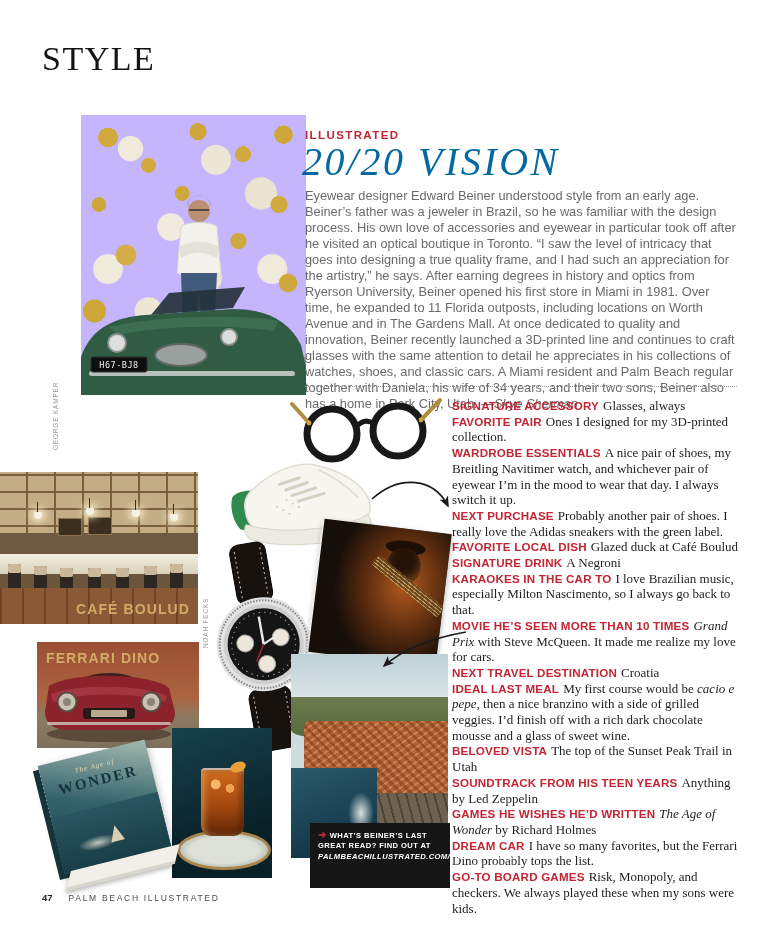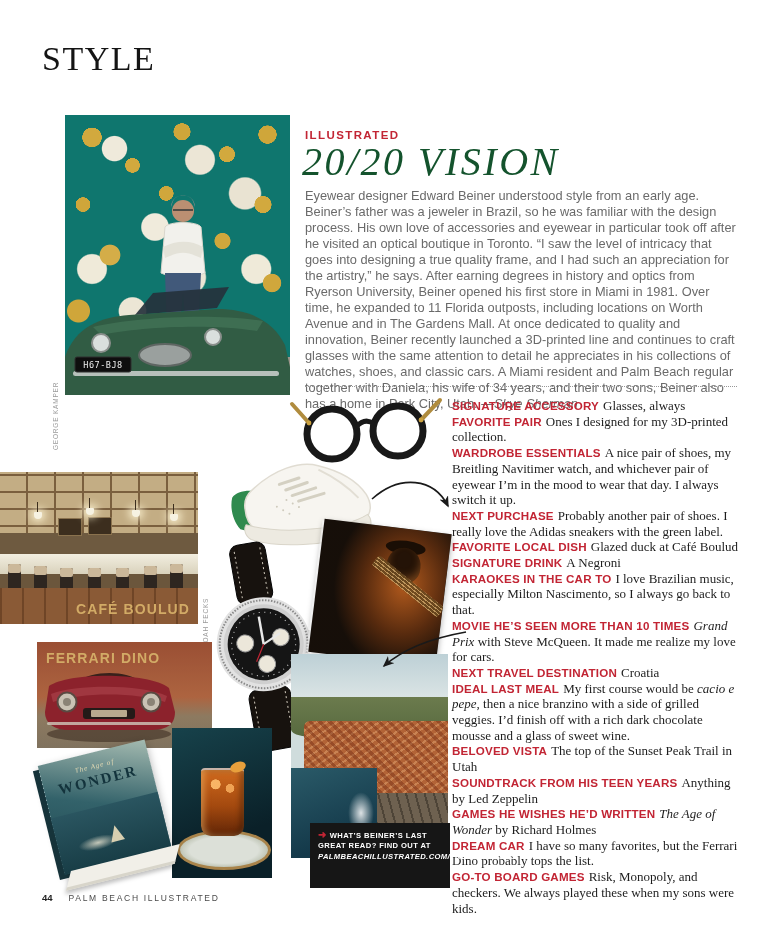--- a/index.html
+++ b/index.html
@@ -5,21 +5,21 @@
   html,body{margin:0;padding:0;background:#fff;}
   .page{position:relative;width:768px;height:928px;background:#ffffff;overflow:hidden;
         font-family:"Liberation Sans",sans-serif;}
   .abs{position:absolute;}
 
   
   .style-heading{left:42px;top:40px;font-family:"Liberation Serif",serif;font-size:34px;
 романletter-spacing:1.5px;color:#141414;letter-spacing:1.5px;}
   .kicker{left:305px;top:129px;font-size:11.5px;font-weight:bold;color:#c22534;letter-spacing:1.4px;}
   .title{left:302px;top:138px;font-family:"Liberation Serif",serif;font-style:italic;
-         font-size:40px;letter-spacing:2.5px;color:#14532d;}
+         font-size:40px;letter-spacing:2.5px;color:#0369a1;}
   .intro{left:305px;top:188px;width:433px;font-size:12.8px;line-height:16px;color:#6a6a6a;margin:0;}
   .intro .byline{font-style:italic;}
   .rule{left:305px;top:386px;width:432px;height:0;border-top:1px dotted #979797;}
 
   
   .qa{left:452px;top:398px;width:288px;}
   .qa-item{margin:0;font-family:"Liberation Serif",serif;font-size:13px;line-height:15.7px;color:#1d1d1d;}
   .qa-label{font-family:"Liberation Sans",sans-serif;font-weight:bold;font-size:11.6px;
             color:#c22534;letter-spacing:0.2px;margin-right:4px;}
   .it{font-style:italic;}
@@ -31,21 +31,21 @@
   .credit-noah{left:202px;top:584px;height:64px;}
   .photo-label{font-size:14px;font-weight:bold;color:#d2ab66;letter-spacing:1.1px;}
   .label-cafe{right:8px;bottom:7px;position:absolute;}
   .label-ferrari{left:9px;top:8px;position:absolute;}
   .footer{left:42px;top:887px;}
   .page-num{font-size:9.5px;font-weight:bold;color:#222;}
   .mag-name{font-size:8.5px;color:#4a4a4a;letter-spacing:1.7px;margin-left:16px;}
 
   
   .ph{position:absolute;overflow:hidden;}
-  .main-photo{left:65px;top:115px;width:225px;height:280px;background:#0f766e;}
+  .main-photo{left:81px;top:115px;width:225px;height:280px;background:#c4b5fd;}
   .mural{position:absolute;inset:0;
     background-image:
       radial-gradient(circle 16px at 12% 8%,  #d2a93e 0 60%, transparent 62%),
       radial-gradient(circle 12px at 30% 18%, #d2a93e 0 60%, transparent 62%),
       radial-gradient(circle 14px at 52% 6%,  #cfa63a 0 60%, transparent 62%),
       radial-gradient(circle 13px at 72% 14%, #d2a93e 0 60%, transparent 62%),
       radial-gradient(circle 15px at 90% 7%,  #cfa63a 0 60%, transparent 62%),
       radial-gradient(circle 12px at 8% 32%,  #cfa63a 0 60%, transparent 62%),
       radial-gradient(circle 14px at 88% 32%, #d2a93e 0 60%, transparent 62%),
       radial-gradient(circle 12px at 45% 28%, #d0a73c 0 60%, transparent 62%),
@@ -72,21 +72,21 @@
   .cafe-bar{position:absolute;left:0;right:0;top:54%;height:13%;
             background:linear-gradient(#f2eee0,#d9d2bc);}
   .cafe-floor{position:absolute;left:0;right:0;bottom:0;height:24%;background:#8a5a36;
     background-image:repeating-linear-gradient(90deg,rgba(60,30,10,.35) 0 2px,transparent 2px 22px);}
   .stool{position:absolute;width:13px;height:36px;background:#2e2620;border-radius:2px;}
   .stool::before{content:"";position:absolute;left:0;right:0;top:0;height:9px;background:#cbb89a;border-radius:2px;}
   .pendant{position:absolute;width:8px;height:7px;background:#f6f2e2;border-radius:1px 1px 4px 4px;
            box-shadow:0 0 8px 3px rgba(255,246,214,.9);}
   .pendant::before{content:"";position:absolute;left:3px;top:-10px;width:1px;height:10px;background:#3c2e1e;}
 
-  .ferrari-photo{left:37px;top:642px;width:175px;height:106px;
+  .ferrari-photo{left:37px;top:642px;width:162px;height:106px;
       background:linear-gradient(180deg,#9a4f34 0%,#ad6440 52%,#8d7a60 70%,#80725e 100%);}
 
   .watch-wrap{left:210px;top:540px;width:110px;height:212px;transform:rotate(-10deg);}
 
   .album{left:316px;top:526px;width:128px;height:134px;transform:rotate(7deg);
          background:#140e09;box-shadow:-2px 2px 0 rgba(255,255,255,.55),0 3px 6px rgba(0,0,0,.35);}
   .album-glow{position:absolute;inset:0;
      background:radial-gradient(90px 110px at 68% 42%,rgba(186,94,30,.95) 0%,rgba(110,52,16,.75) 45%,rgba(40,20,8,.1) 78%);}
   .album-head{position:absolute;left:52%;top:14%;width:34px;height:36px;border-radius:50% 50% 45% 45%;
      background:#241307;box-shadow:inset 0 -6px 8px rgba(255,150,60,.35);}
@@ -355,16 +355,16 @@
     <defs>
       <marker id="ah" markerWidth="8" markerHeight="8" refX="6" refY="3" orient="auto">
         <path d="M0,0 L7,3 L0,6 L2,3 Z" fill="#1a1a1a"></path>
       </marker>
     </defs>
     <path d="M372,499 C400,474 434,478 448,506" fill="none" stroke="#1a1a1a" stroke-width="1.6" marker-end="url(#ah)"></path>
     <path d="M466,632 C432,638 402,650 384,666" fill="none" stroke="#1a1a1a" stroke-width="1.6" marker-end="url(#ah)"></path>
   </svg>
 
   <div class="abs footer">
-    <span class="page-num">44</span><span class="mag-name">PALM BEACH ILLUSTRATED</span>
+    <span class="page-num">47</span><span class="mag-name">PALM BEACH ILLUSTRATED</span>
   </div>
 
 </div>
 
 </body></html>

